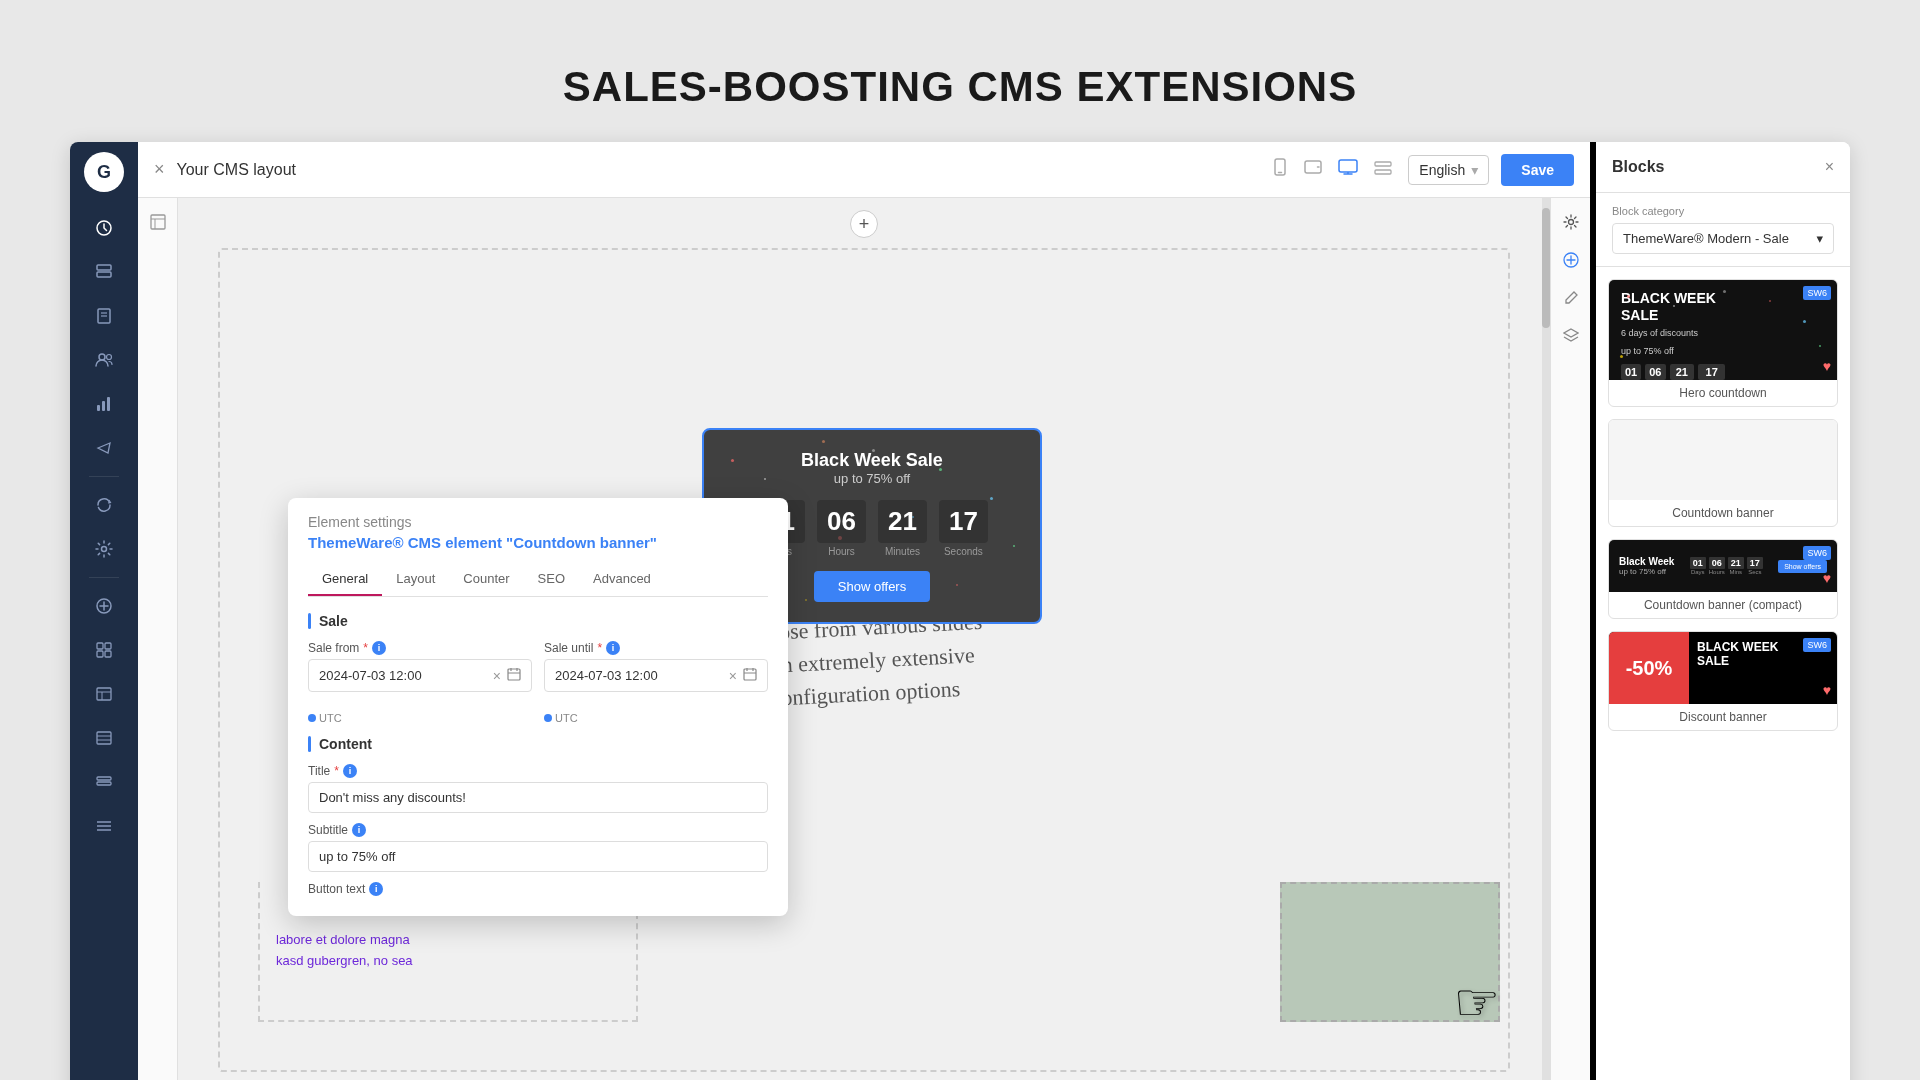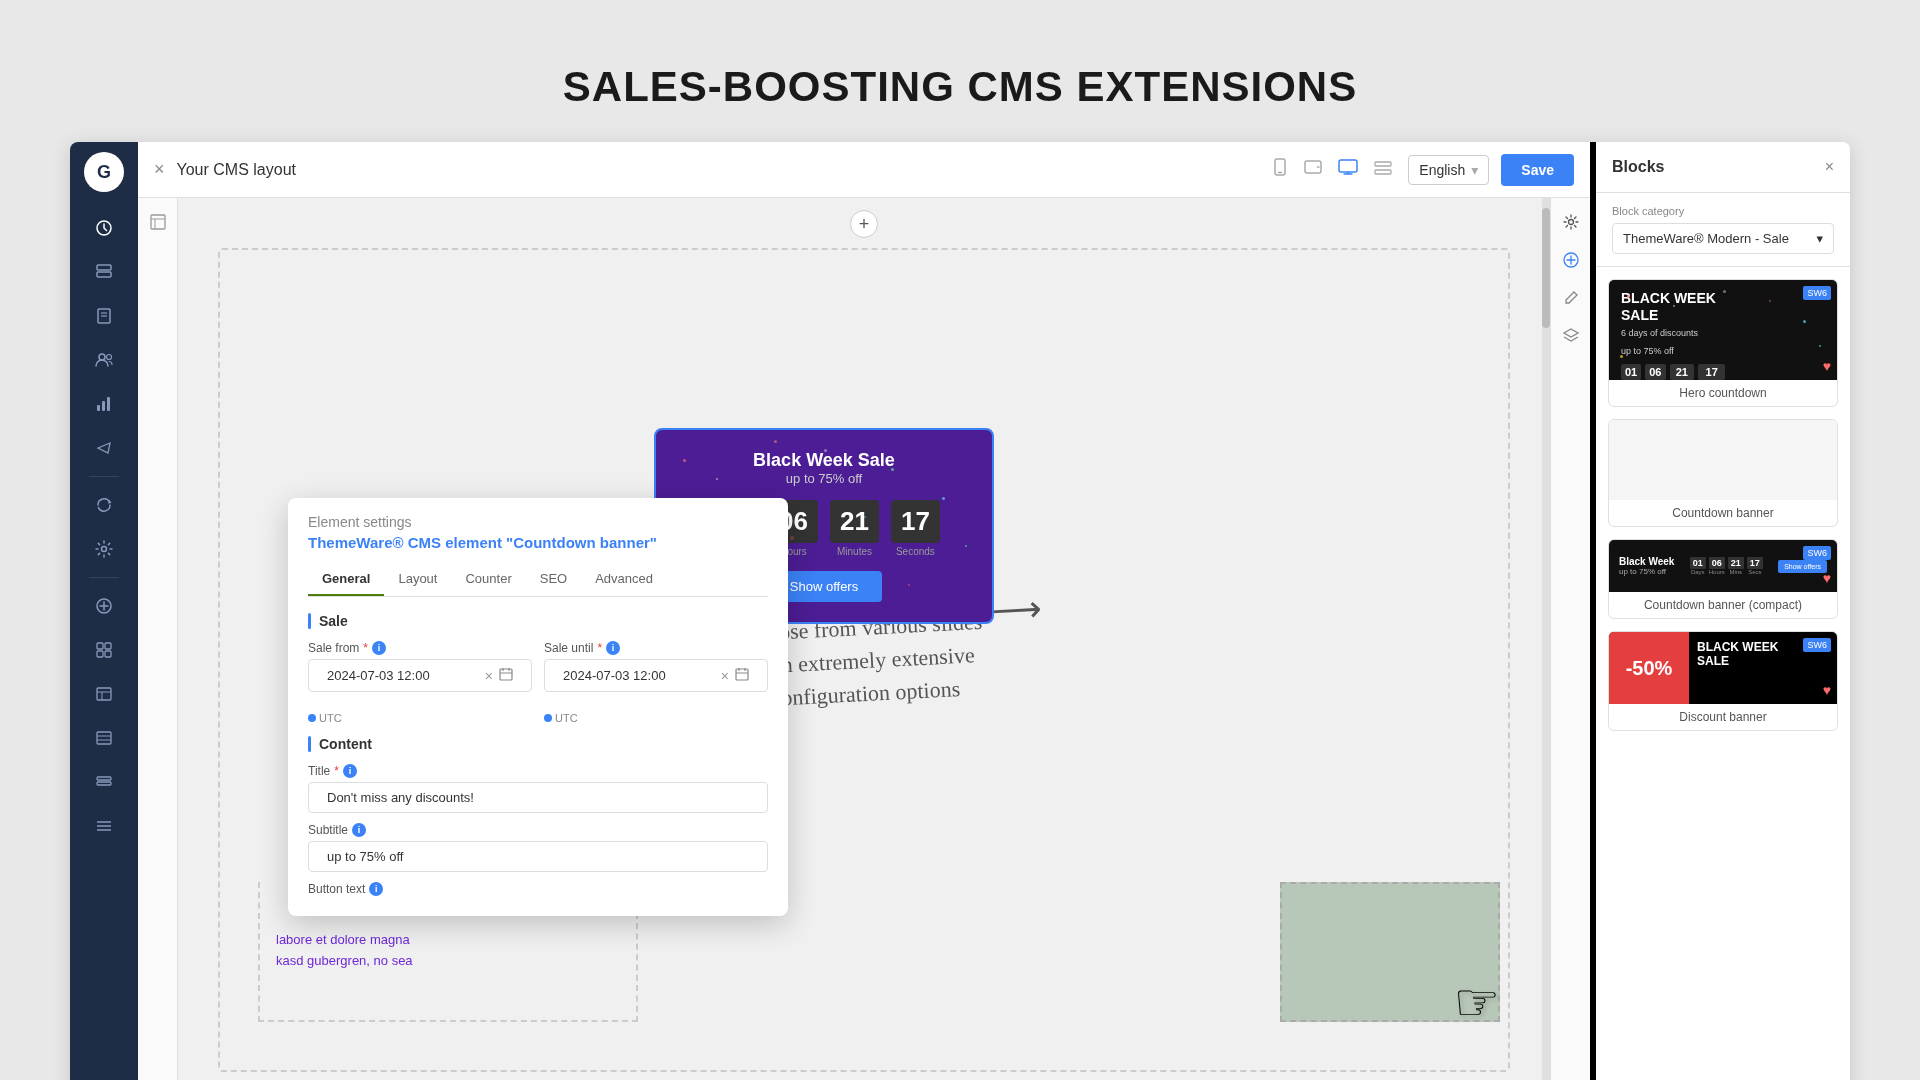--- a/index.html
+++ b/index.html
@@ -237,23 +237,23 @@
       right: -60px;
       top: -20px;
       font-size: 36px;
       color: #555;
     }
 
     
     .countdown-preview {
       position: absolute;
       top: 230px;
-      left: 476px;
+      left: 524px;
       width: 340px;
-      background: #4c1d95;
+      background: #404040;
       border-radius: 8px;
       padding: 20px;
       border: 2px solid #3b82f6;
       color: #fff;
       z-index: 10;
     }
     .countdown-header {
       text-align: center;
       margin-bottom: 14px;
     }
@@ -371,22 +371,22 @@
     }
     .element-tab {
       padding: 8px 14px;
       font-size: 13px;
       color: #666;
       cursor: pointer;
       border-bottom: 2px solid transparent;
     }
     .element-tab.active {
       color: #333;
-      border-bottom: 2px solid #4d7c0f;
-      font-weight: 700;
+      border-bottom: 2px solid #be185d;
+      font-weight: 400;
     }
     .element-body {
       padding: 16px 20px;
       max-height: 340px;
       overflow-y: auto;
     }
     .section-label {
       display: flex;
       align-items: center;
       gap: 8px;
@@ -429,21 +429,21 @@
       align-items: center;
       justify-content: center;
       color: #fff;
       font-size: 9px;
       font-weight: 700;
     }
     .form-input {
       width: 100%;
       border: 1px solid #ddd;
       border-radius: 4px;
-      padding: 7px 18px;
+      padding: 7px 10px;
       font-size: 13px;
       color: #333;
       background: #fff;
       display: flex;
       align-items: center;
       justify-content: space-between;
     }
     .form-input .clear-btn {
       color: #999;
       cursor: pointer;

